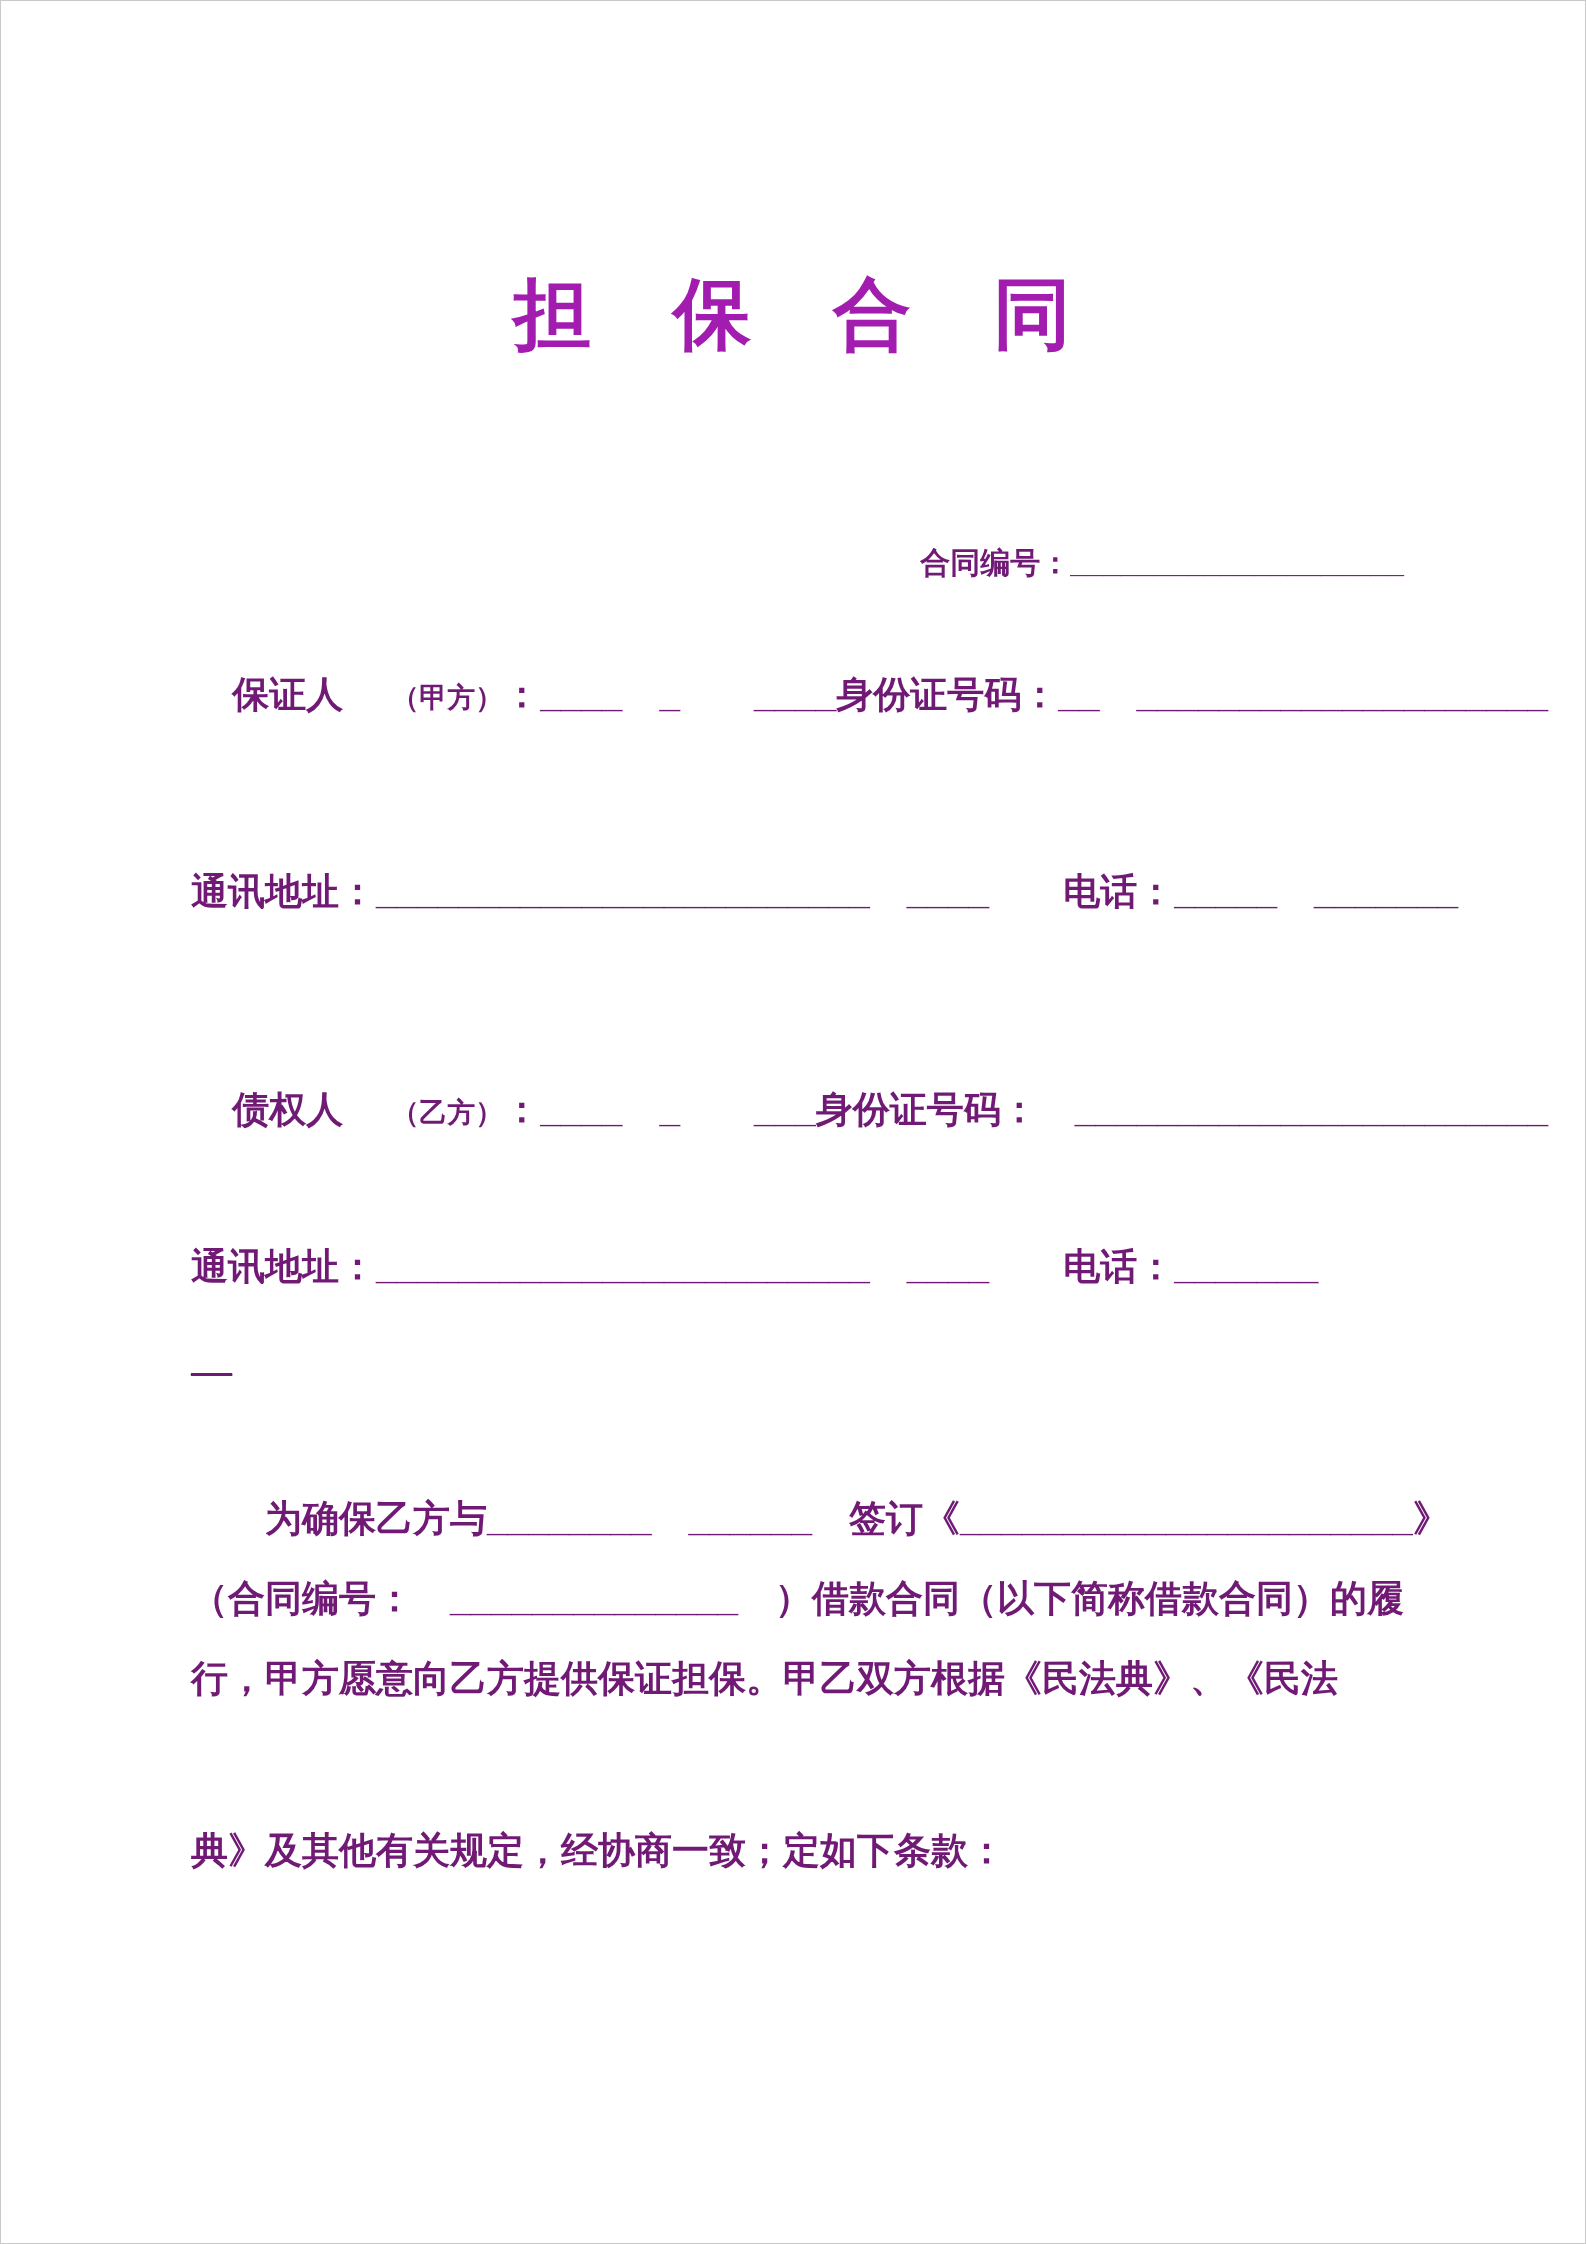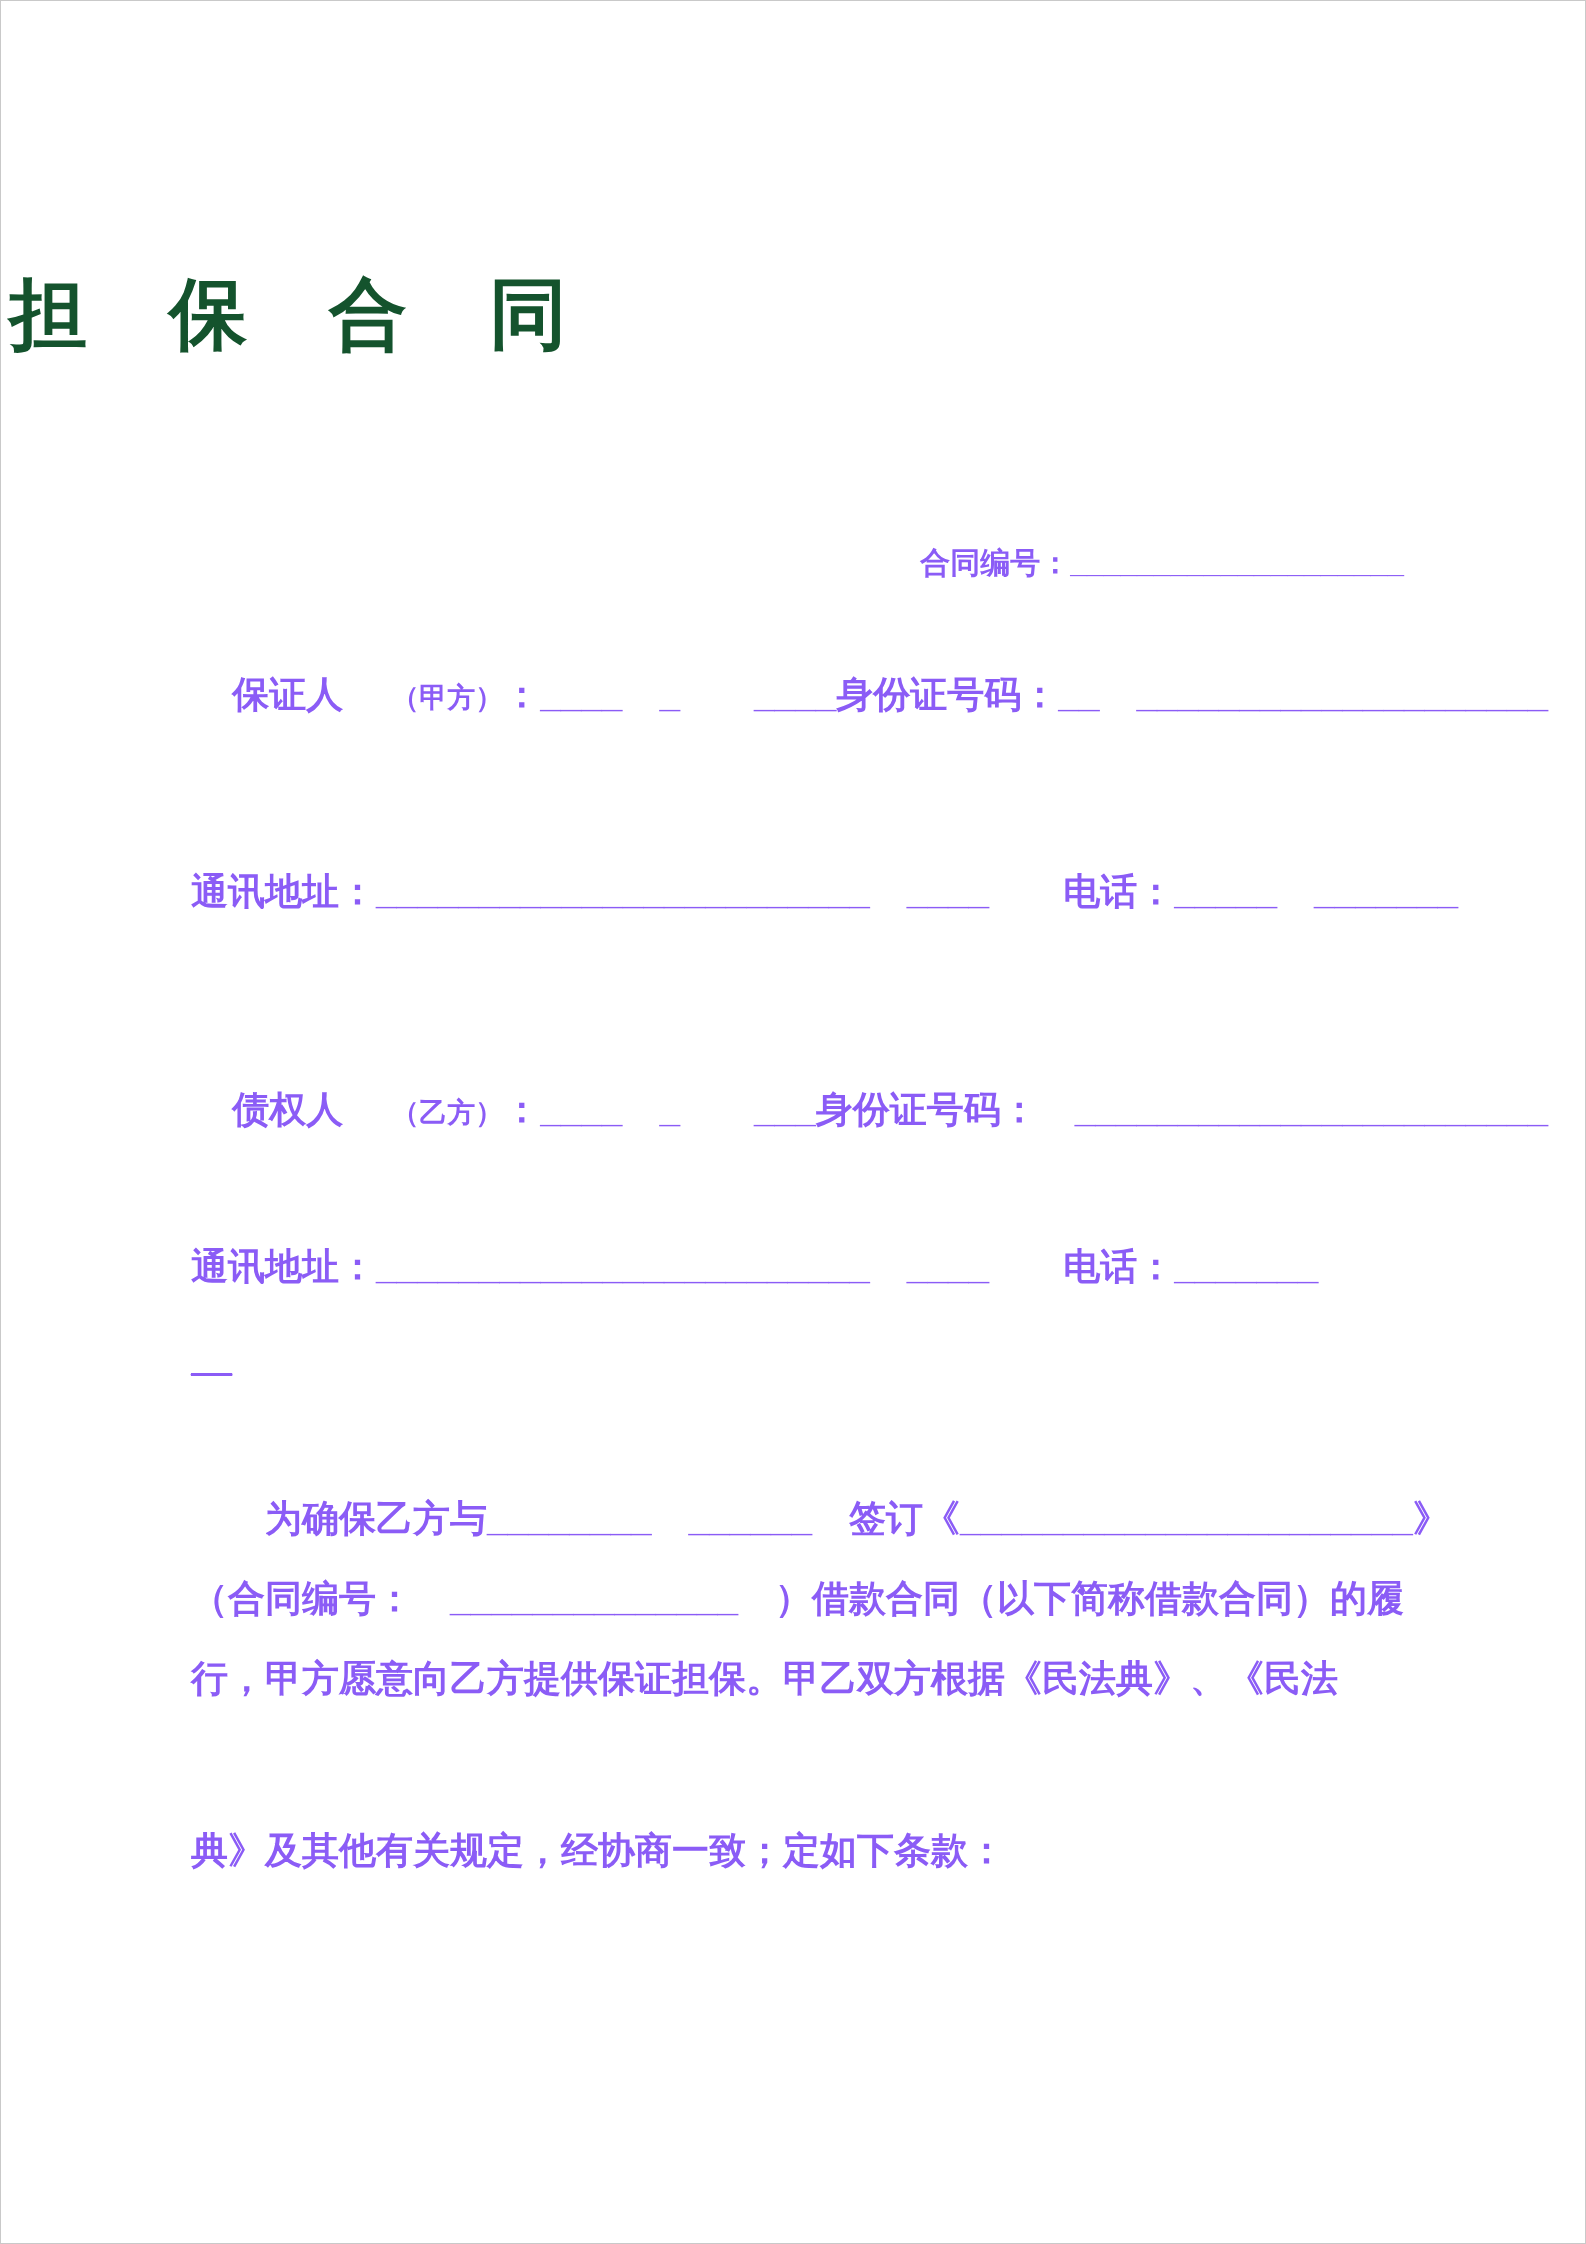--- a/index.html
+++ b/index.html
@@ -17,35 +17,35 @@
     font-family: "Liberation Sans", "DejaVu Sans", sans-serif;
     color: #1d1d1d;
     overflow: hidden;
   }
   .title {
     position: absolute;
     left: 0;
     right: 0;
     top: 262px;
     margin: 0;
+    text-align: center;
     font-size: 78px;
     font-weight: 700;
     letter-spacing: 2px;
-    color: #14532d;
+    color: #a21caf;
     white-space: pre;
-    padding-left: 8px;
   }
   .line {
     position: absolute;
     left: 190px;
     font-size: 37px;
     font-weight: 700;
     line-height: 1.25;
     white-space: pre;
-    color: #8b5cf6;
+    color: #701a75;
   }
   .contract-no {
     left: auto;
     right: 181px;
     font-size: 30px;
   }
   .paren {
     font-size: 28px;
     font-weight: 700;
     margin-left: 48px;

